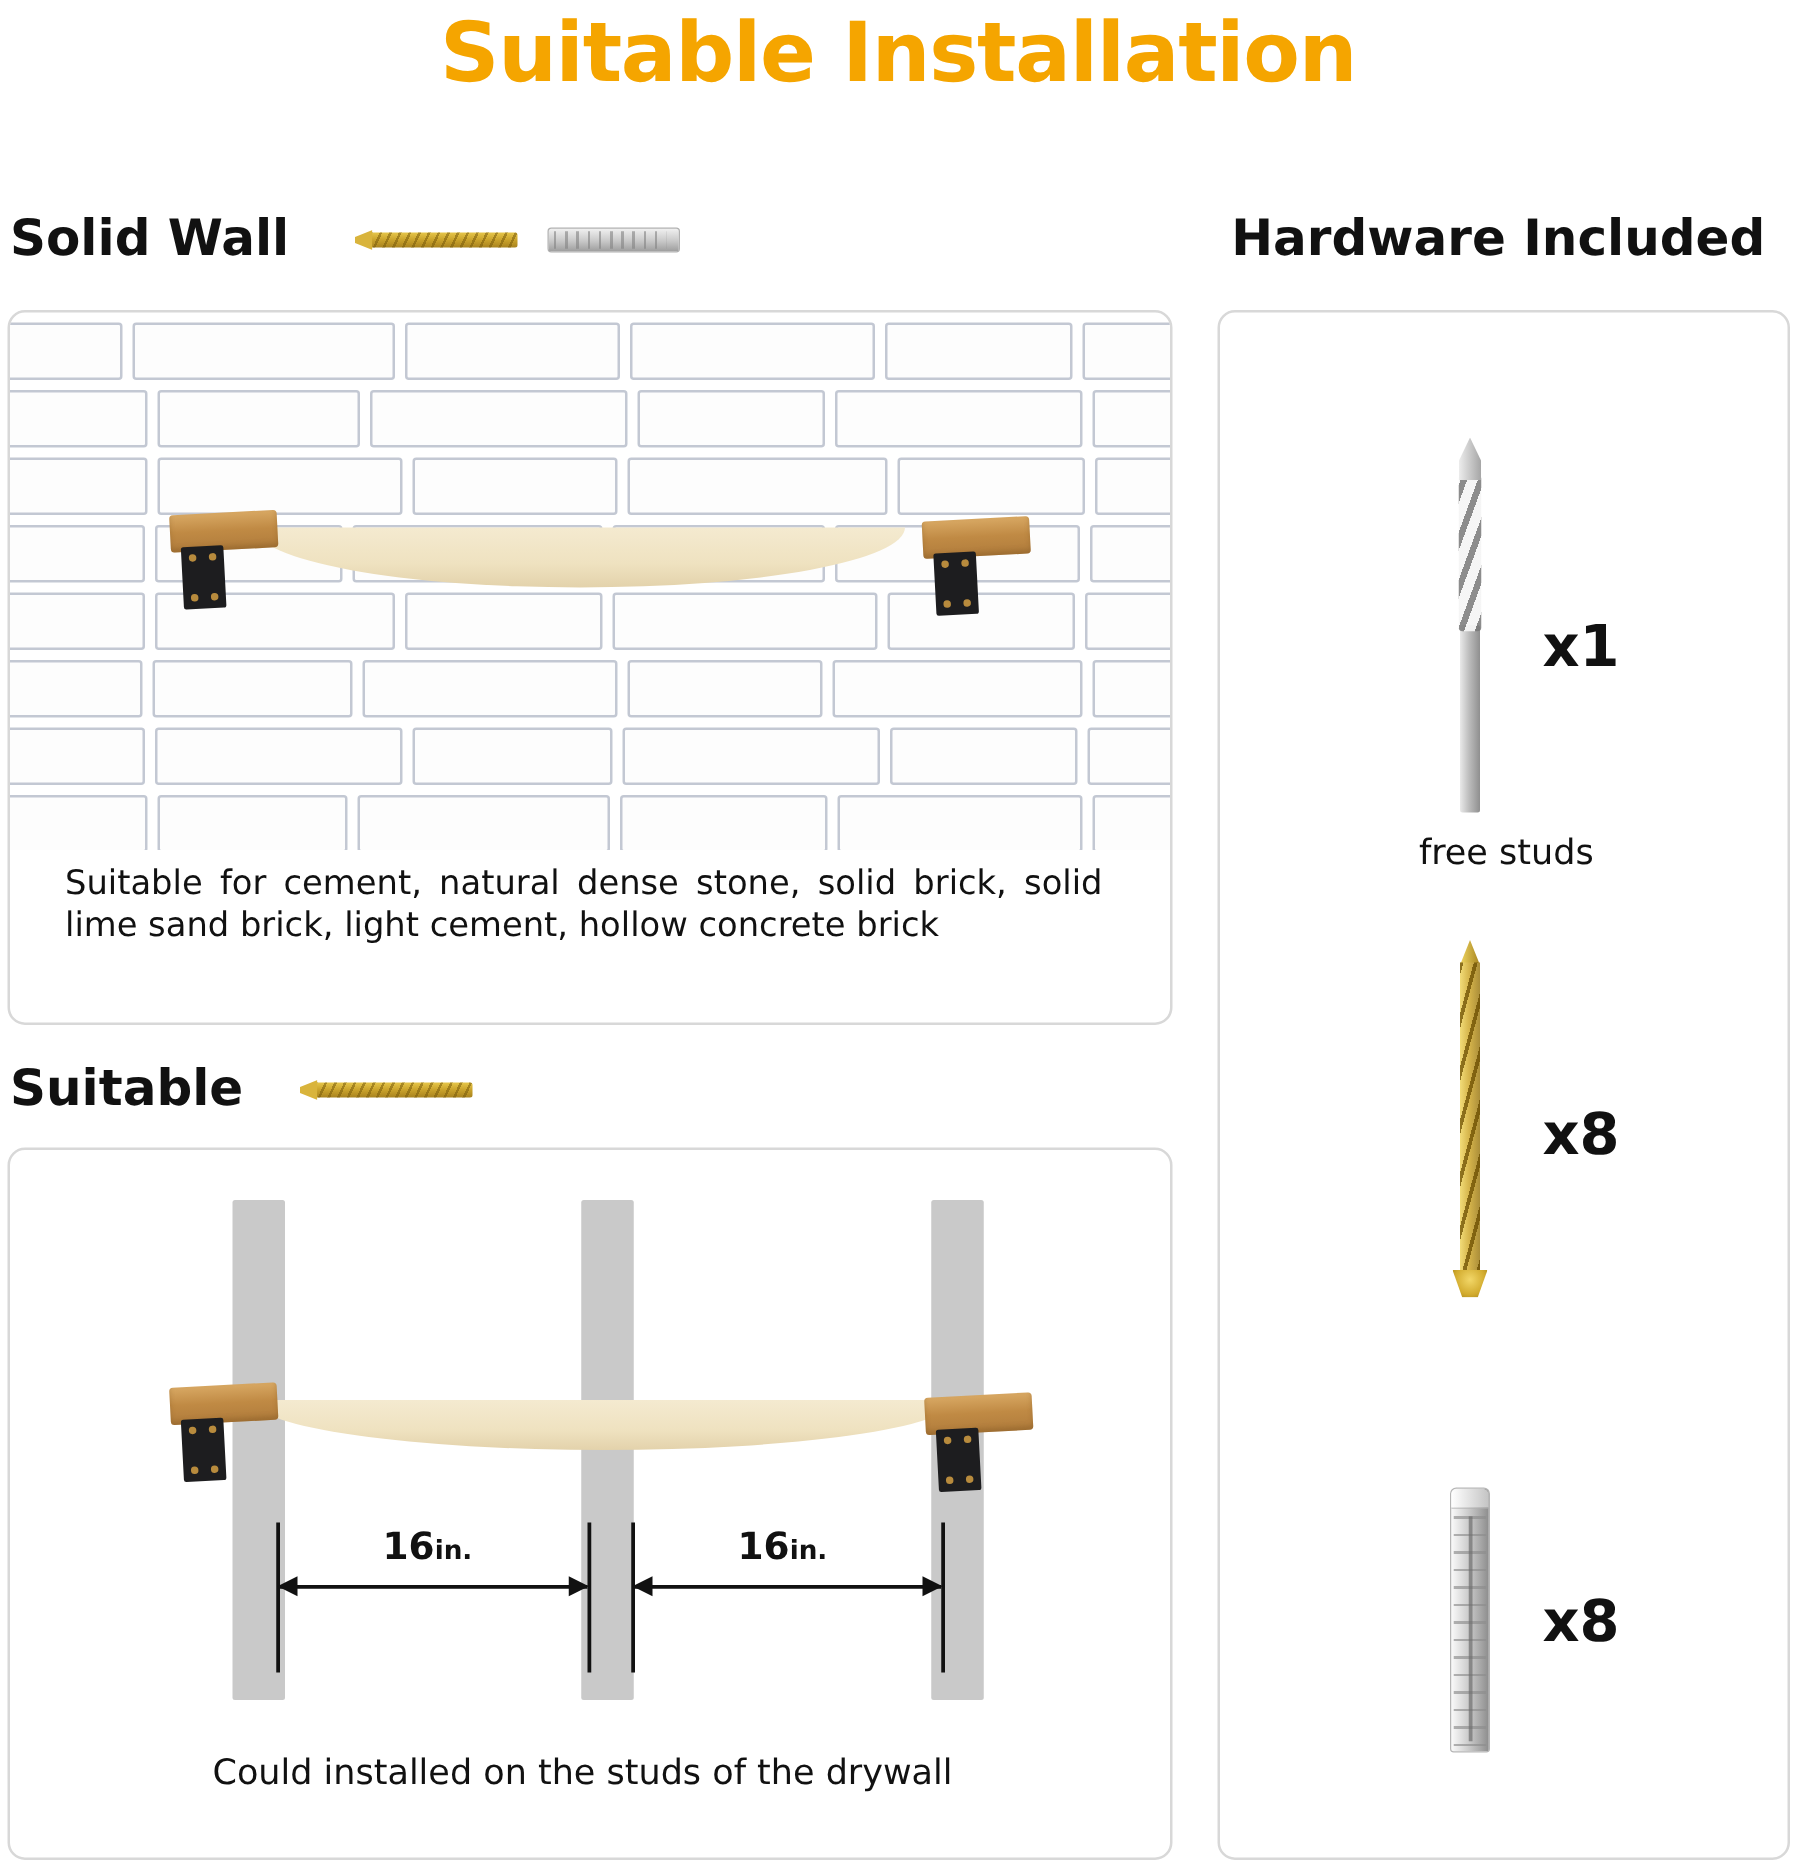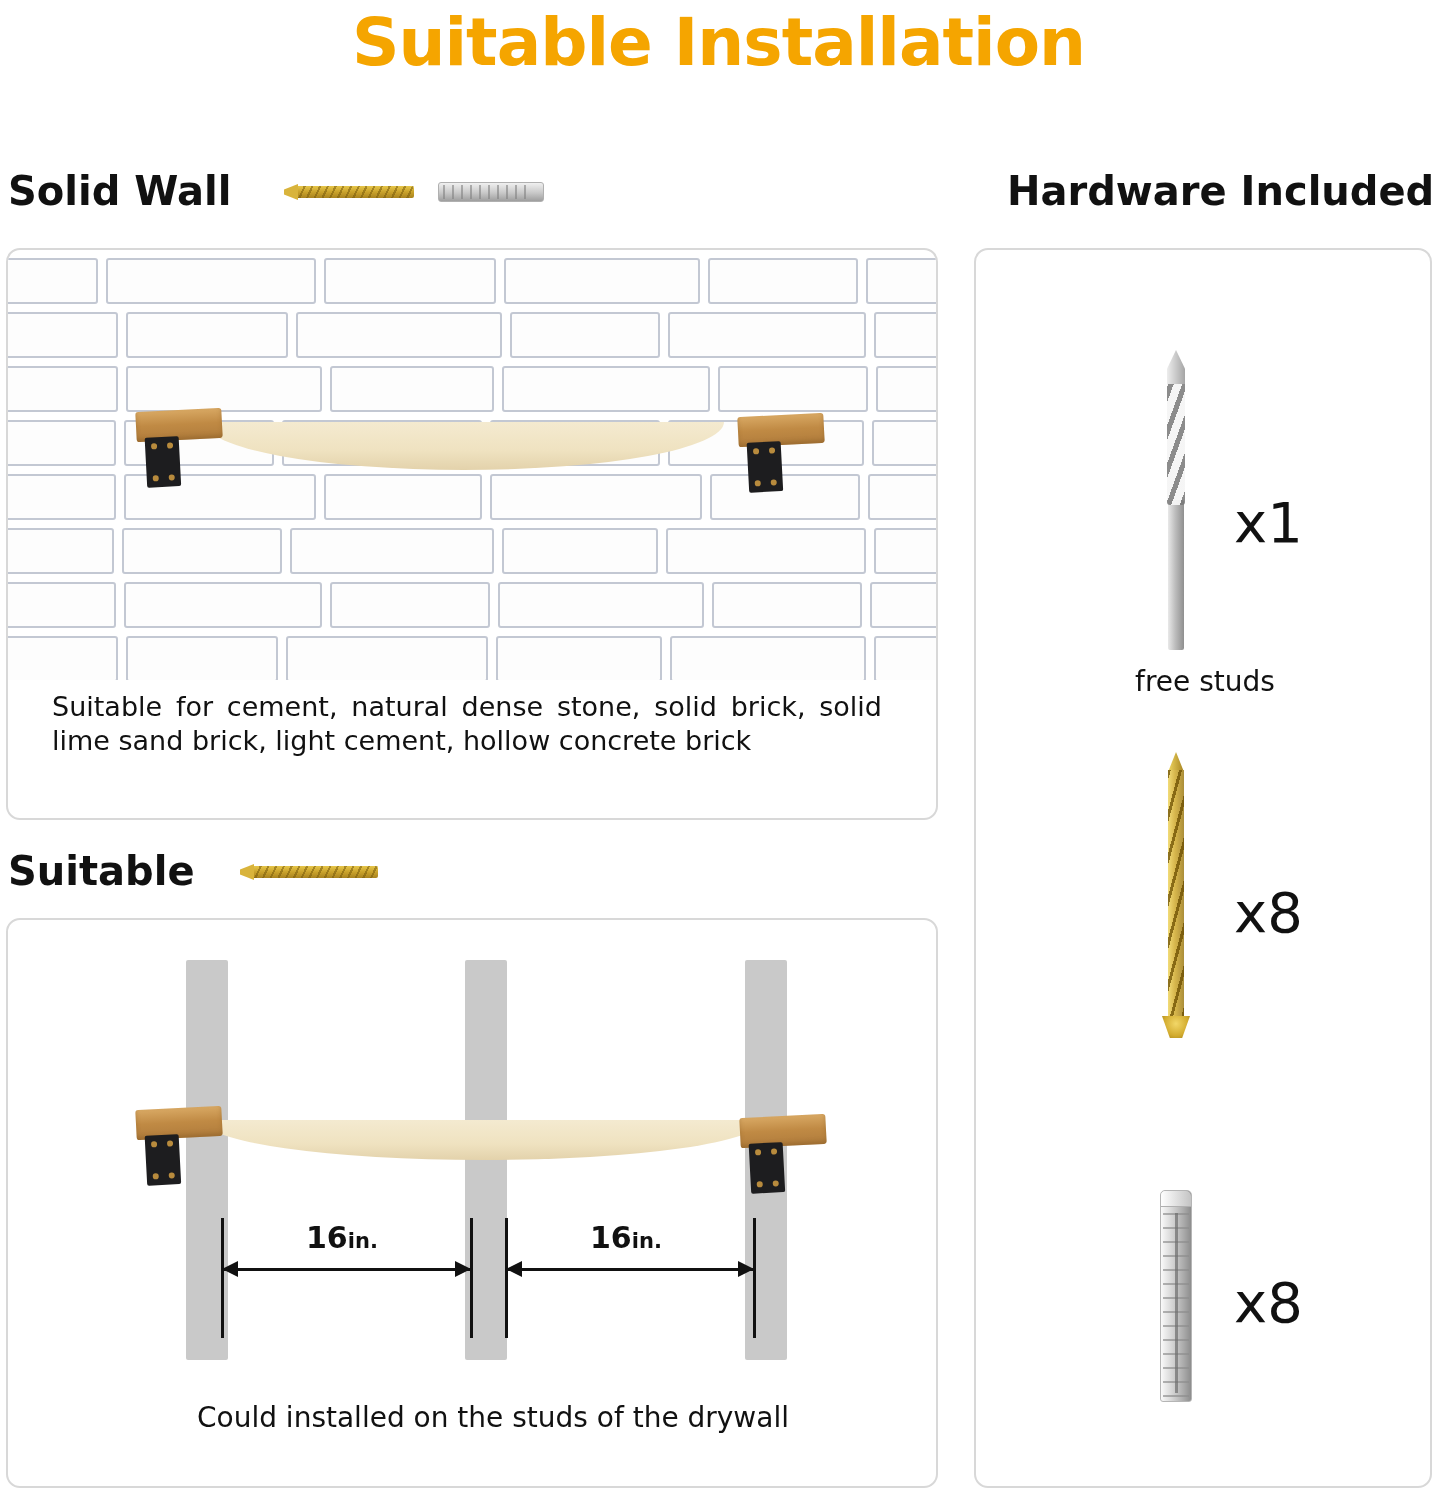--- a/index.html
+++ b/index.html
@@ -34,21 +34,21 @@
   .heading {
     position: absolute;
     font-weight: bold;
     font-size: 40px;
     color: #111;
     font-family: "DejaVu Sans", sans-serif;
     white-space: nowrap;
   }
   #solid-wall-heading { left: 8px; top: 168px; }
   #drywall-heading { left: 8px; top: 848px; }
-  #hardware-heading { left: 985px; top: 168px; margin-left: 22px; }
+  #hardware-heading { left: 985px; top: 168px; }
 
   
   .panel {
     position: absolute;
     border: 2px solid #d8d8d8;
     border-radius: 14px;
     background: #ffffff;
     box-sizing: border-box;
   }
   #solid-wall-panel { left: 6px; top: 248px; width: 932px; height: 572px; overflow: hidden; }
@@ -120,21 +120,21 @@
     position: absolute;
     font-size: 27px;
     line-height: 1.25;
     color: #111;
     text-align: justify;
     font-family: "DejaVu Sans", sans-serif;
   }
   #solid-wall-caption { left: 52px; top: 690px; width: 830px; }
   #drywall-caption {
     left: 0; top: 1400px; width: 932px;
-    text-align: center; font-size: 28px; padding-left: 27px;
+    text-align: center; font-size: 28px;
   }
 
   
   .stud {
     position: absolute;
     background: #c9c9c9;
     border-radius: 2px;
   }
 
   
@@ -202,22 +202,22 @@
     background: repeating-linear-gradient(90deg, rgba(130,130,130,.6) 0 2px, rgba(255,255,255,0) 2px 9px);
   }
 
   
   .hw-item {
     position: absolute;
     width: 458px;
   }
   .hw-count {
     position: absolute;
-    font-size: 56px;
-    font-weight: normal;
+    font-size: 46px;
+    font-weight: bold;
     color: #111;
     font-family: "DejaVu Sans", sans-serif;
   }
   .hw-label {
     position: absolute;
     font-size: 28px;
     color: #111;
     text-align: center;
     width: 458px;
     left: 0;

